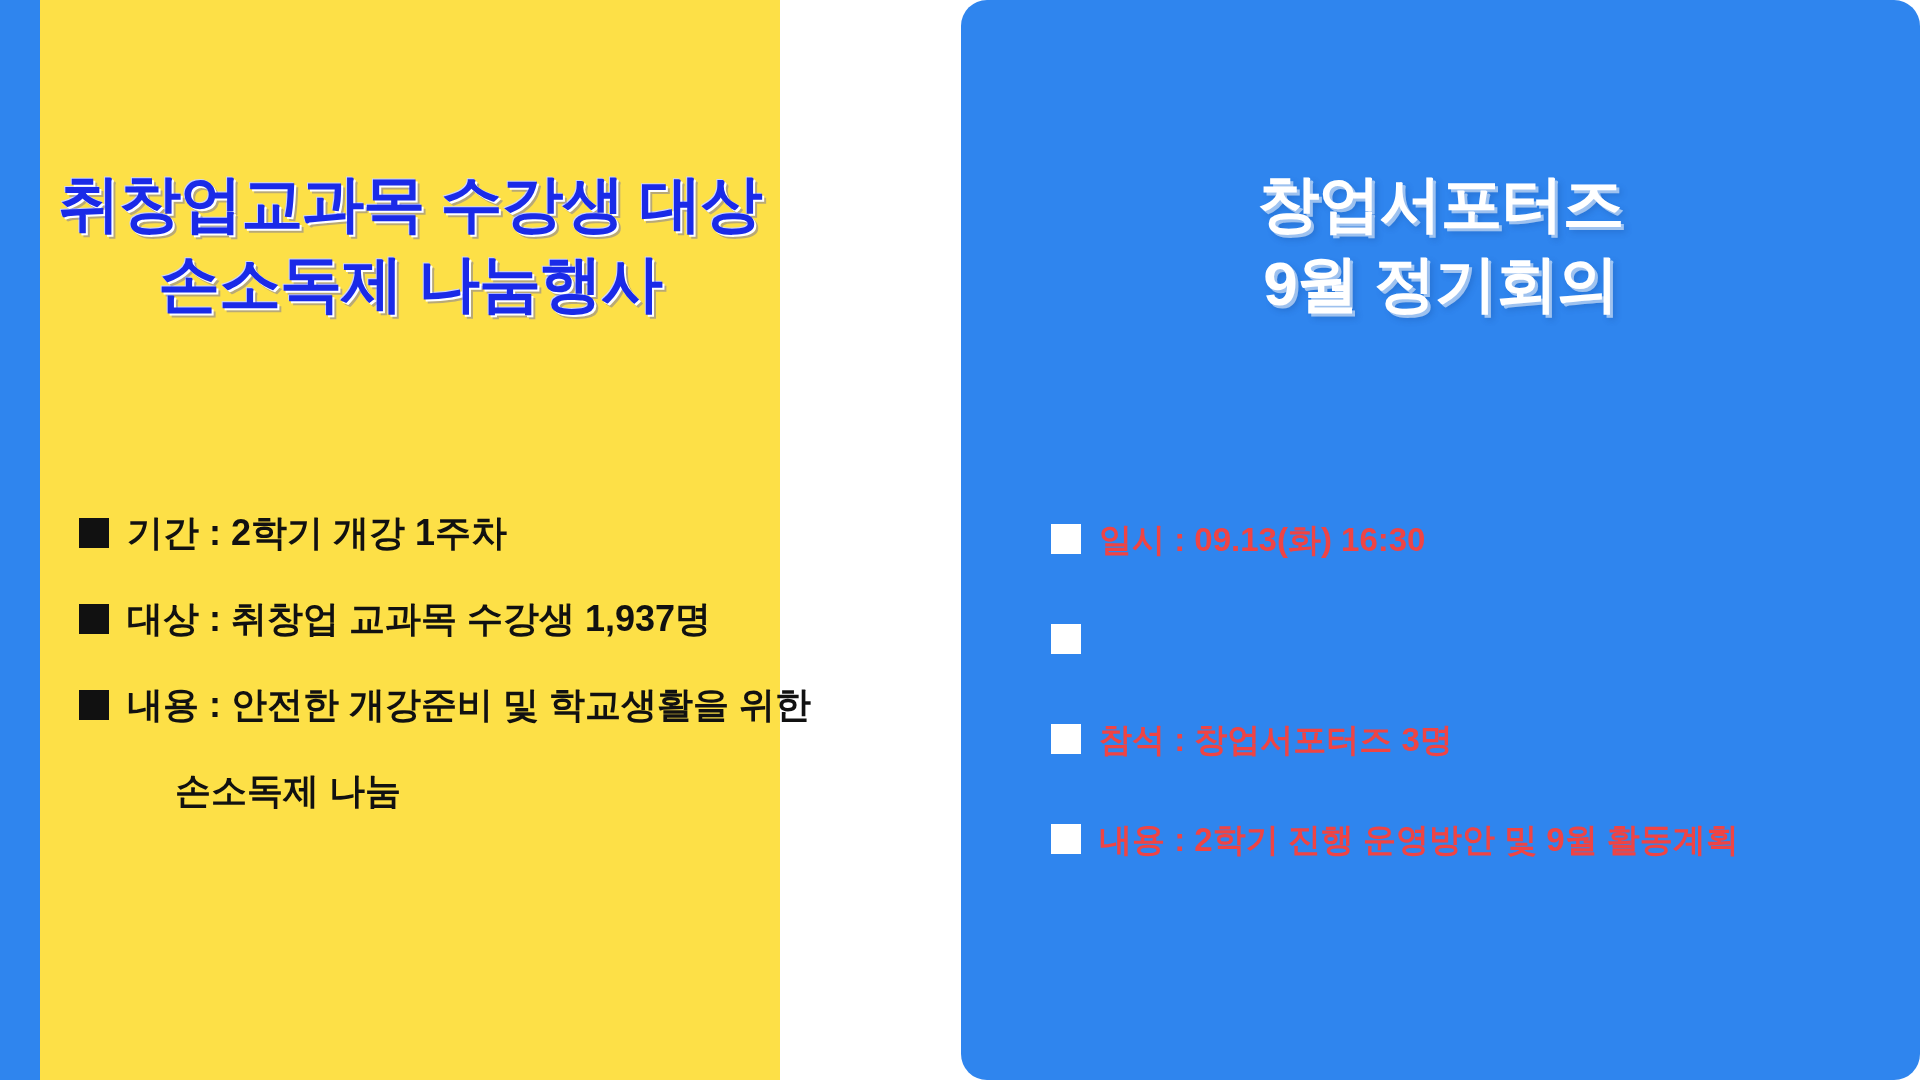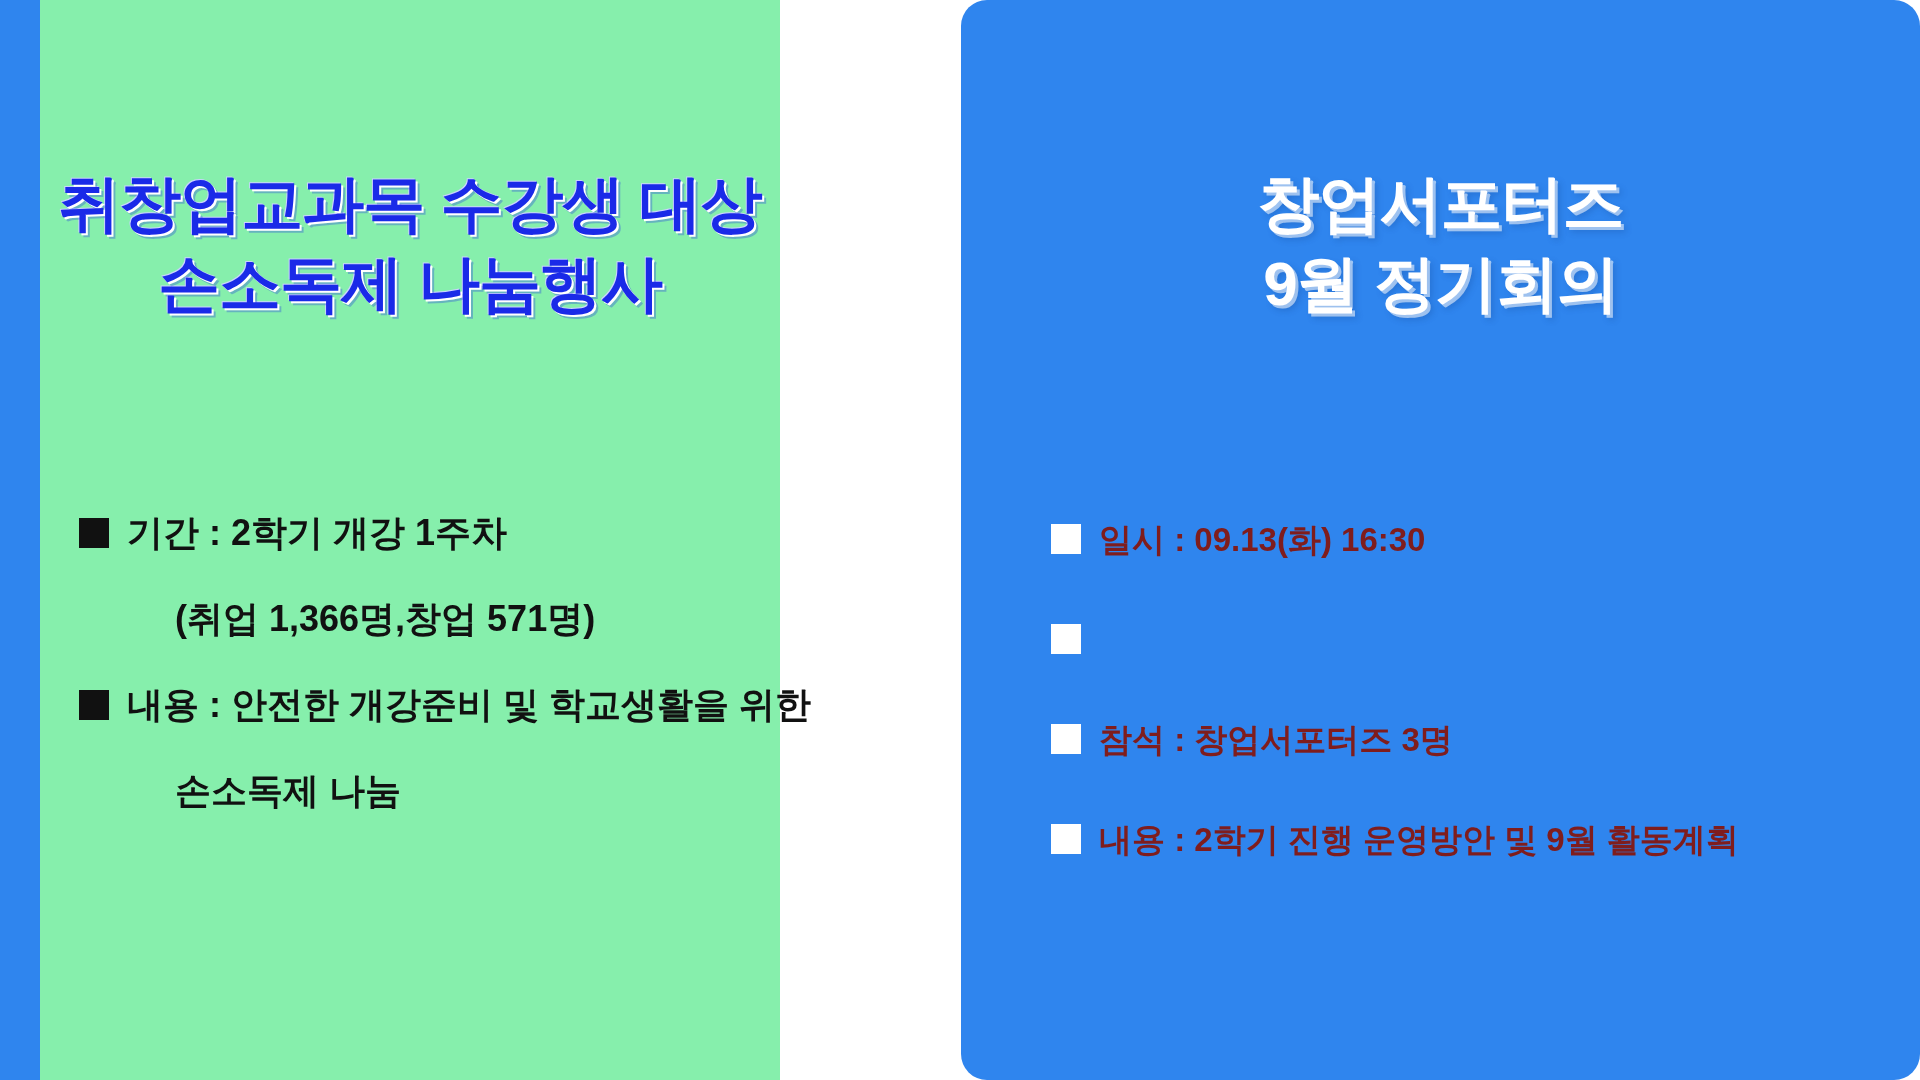--- a/index.html
+++ b/index.html
@@ -30,21 +30,21 @@
   
   .panel {
     position: absolute;
     top: 0;
     height: 1080px;
     box-sizing: border-box;
   }
   .panel-left {
     left: 40px;
     width: 740px;
-    background: #86efac;
+    background: #fde047;
   }
   .panel-right {
     left: 961px;
     width: 959px;
     background: #2f85ee;
     border-radius: 26px;
   }
 
   
   .title {
@@ -96,21 +96,21 @@
     display: block;
     font-weight: 800;
     white-space: nowrap;
   }
   .bullets-left .bullet-row {
     color: #111111;
     font-size: 36px;
     line-height: 86px;
   }
   .bullets-right .bullet-row {
-    color: #7f1d1d;
+    color: #ef4444;
     font-size: 33px;
     line-height: 100px;
   }
   
   .bullet-row.indented {
     padding-left: 96px;
   }
 
   .marker {
     display: inline-block;
@@ -133,22 +133,22 @@
 
   <section class="panel panel-left">
     <h1 class="title title-left">취창업교과목 수강생 대상
 손소독제 나눔행사</h1>
   </section>
 
   <div class="bullets bullets-left">
     <div class="bullet-row">
       <span class="marker"></span><span class="bullet-text">기간 : 2학기 개강 1주차</span>
     </div>
-    <div class="bullet-row indented">
-      <span class="bullet-text">(취업 1,366명,창업 571명)</span>
+    <div class="bullet-row">
+      <span class="marker"></span><span class="bullet-text">대상 : 취창업 교과목 수강생 1,937명</span>
     </div>
     <div class="bullet-row">
       <span class="marker"></span><span class="bullet-text">내용 : 안전한 개강준비 및 학교생활을 위한</span>
     </div>
     <div class="bullet-row indented">
       <span class="bullet-text">손소독제 나눔</span>
     </div>
   </div>
 
   <section class="panel panel-right">

